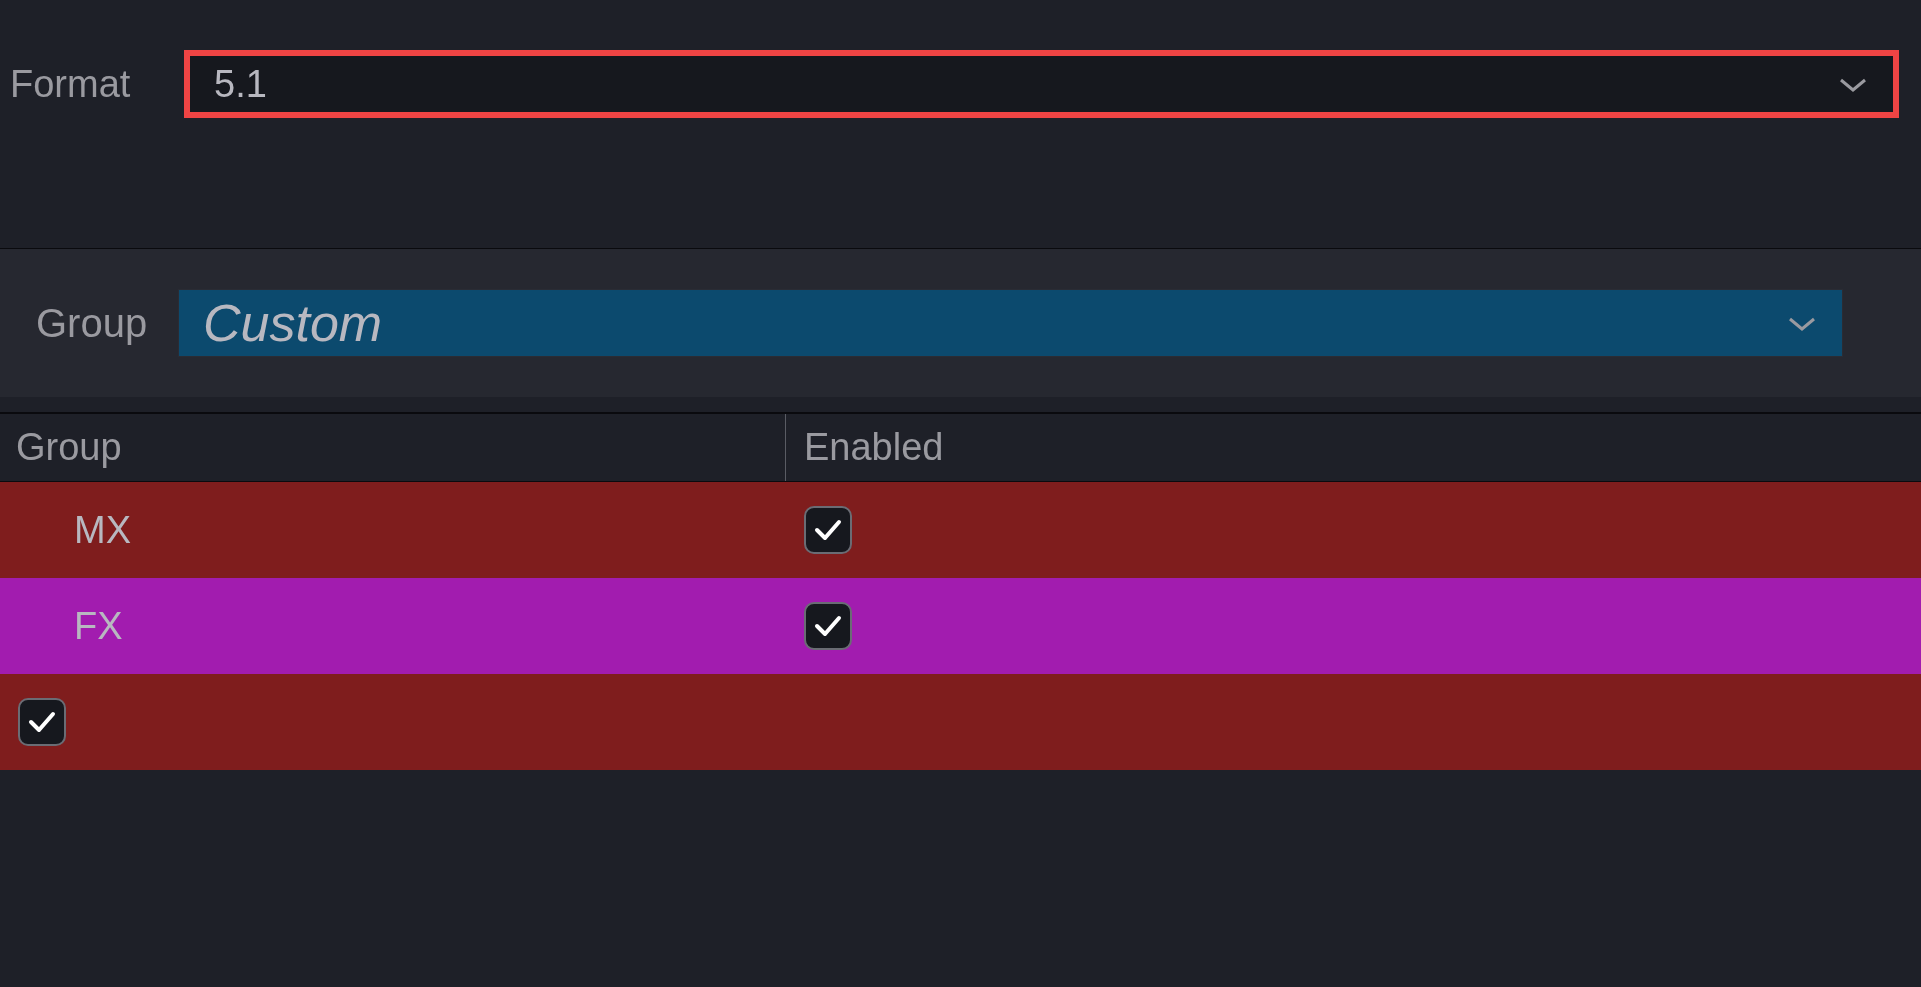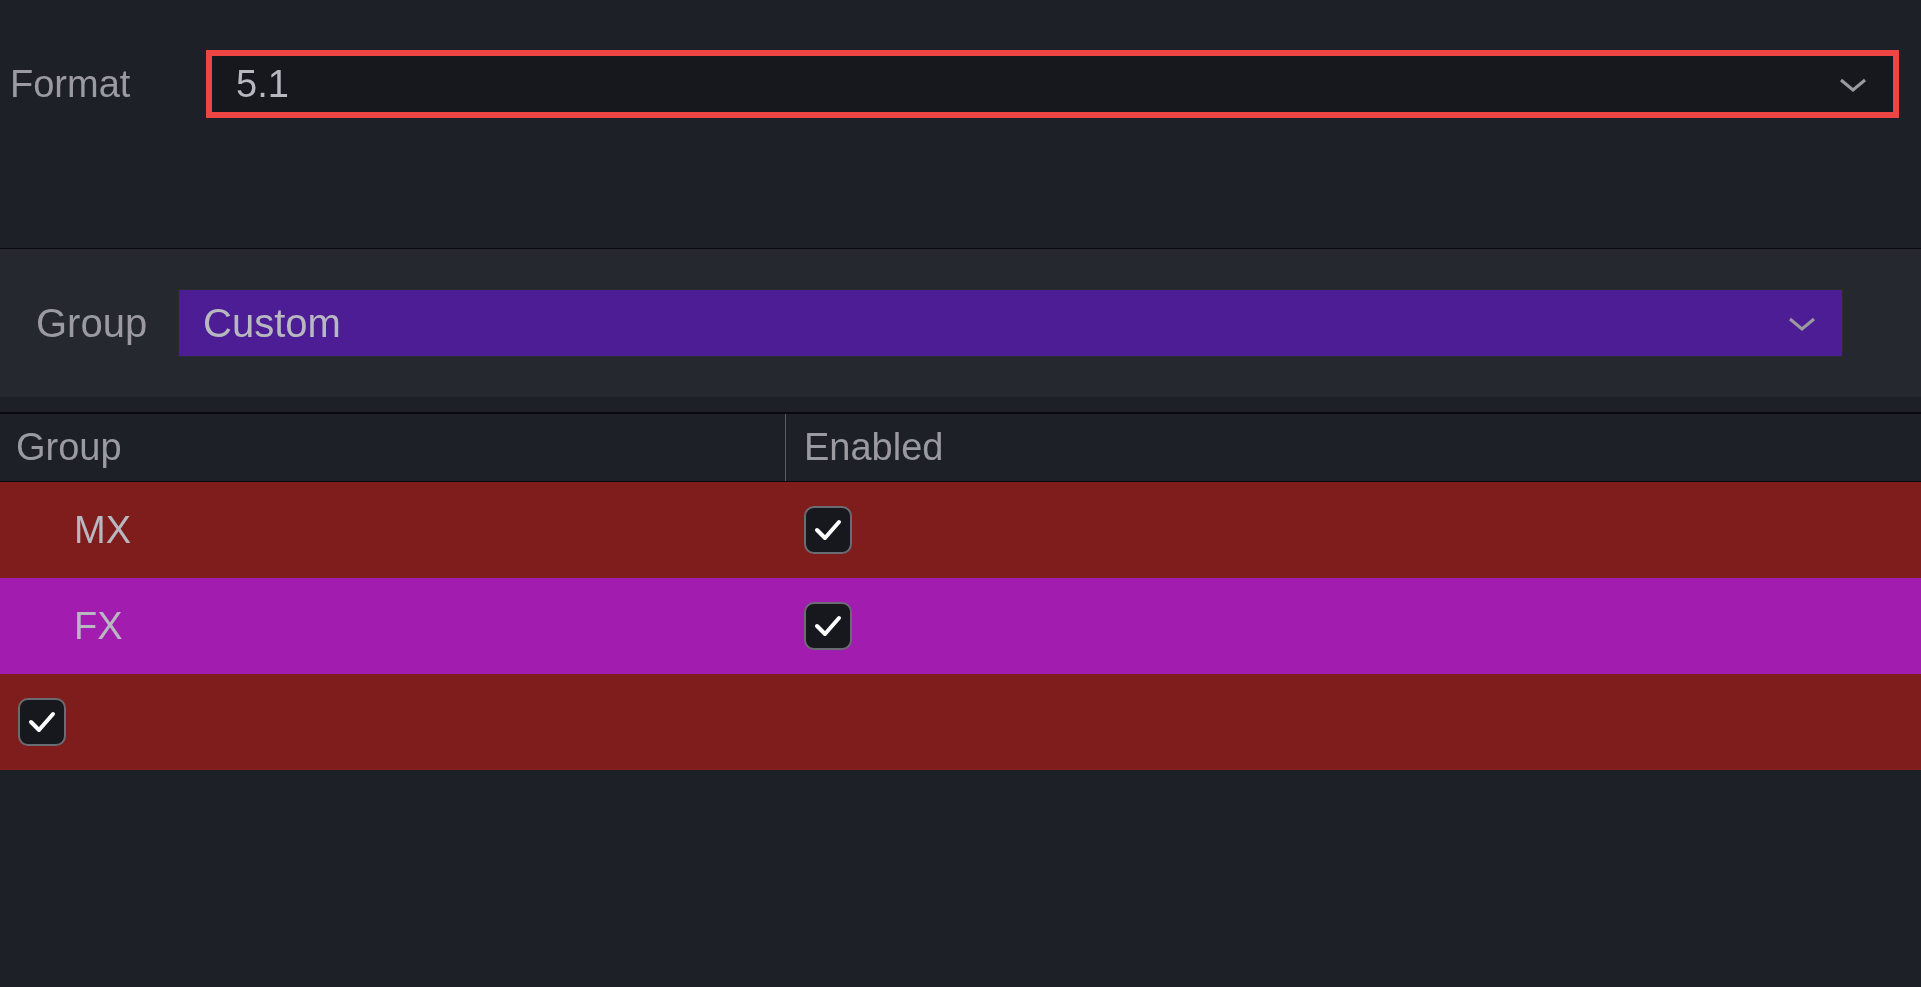--- a/index.html
+++ b/index.html
@@ -14,21 +14,21 @@
       font-family: -apple-system, BlinkMacSystemFont, "Segoe UI", Arial, sans-serif;
       width: 1921px;
       height: 987px;
       overflow: hidden;
     }
     
     .format-section {
       display: flex;
       align-items: center;
       padding: 50px 10px 10px 10px;
-      gap: 46px;
+      gap: 24px;
     }
     
     .format-label {
       font-size: 38px;
       color: #9a9aa0;
       min-width: 150px;
     }
     
     .dropdown {
       flex: 1;
@@ -73,31 +73,32 @@
     }
     
     .group-label {
       font-size: 40px;
       color: #9a9aa0;
       min-width: 118px;
     }
     
     .group-dropdown {
       flex: 1;
-      background-color: #4c1d95;
+      background-color: #0c4a6e;
       border: 1px solid #2a2c34;
       display: flex;
       align-items: center;
       justify-content: space-between;
       padding: 12px 24px;
       margin-right: 42px;
       cursor: pointer;
-      font-size: 40px;
+      font-size: 52px;
       color: #b8b8c0;
       height: 68px;
+      font-style: italic;
     }
     
     .table-section {
       margin-top: 15px;
       border-top: 2px solid #0a0a0e;
     }
     
     .table-header {
       display: flex;
       background-color: #1e2028;

